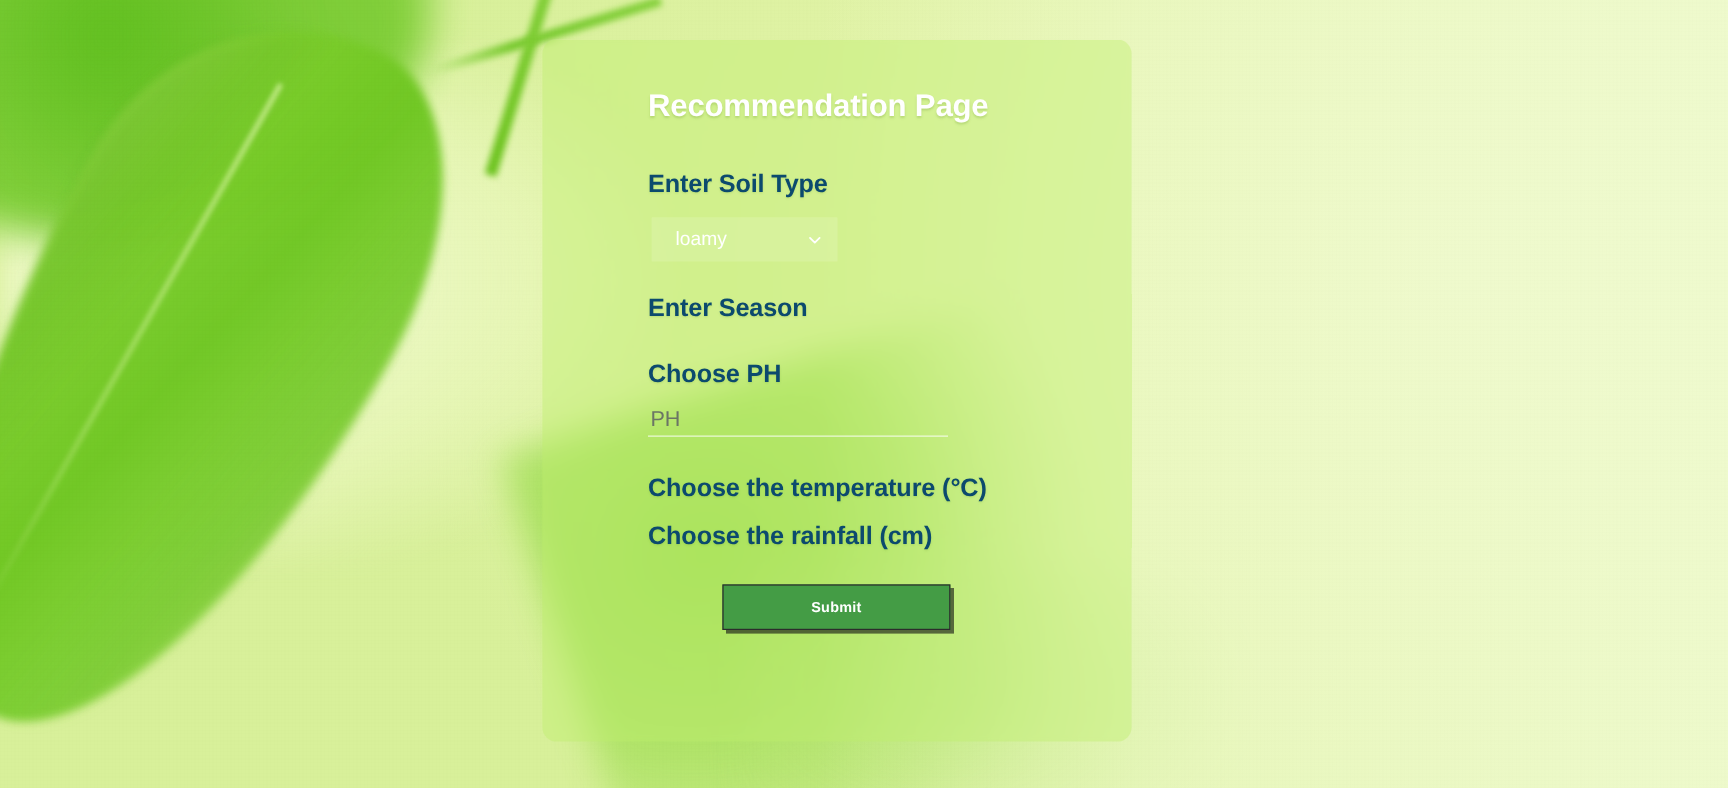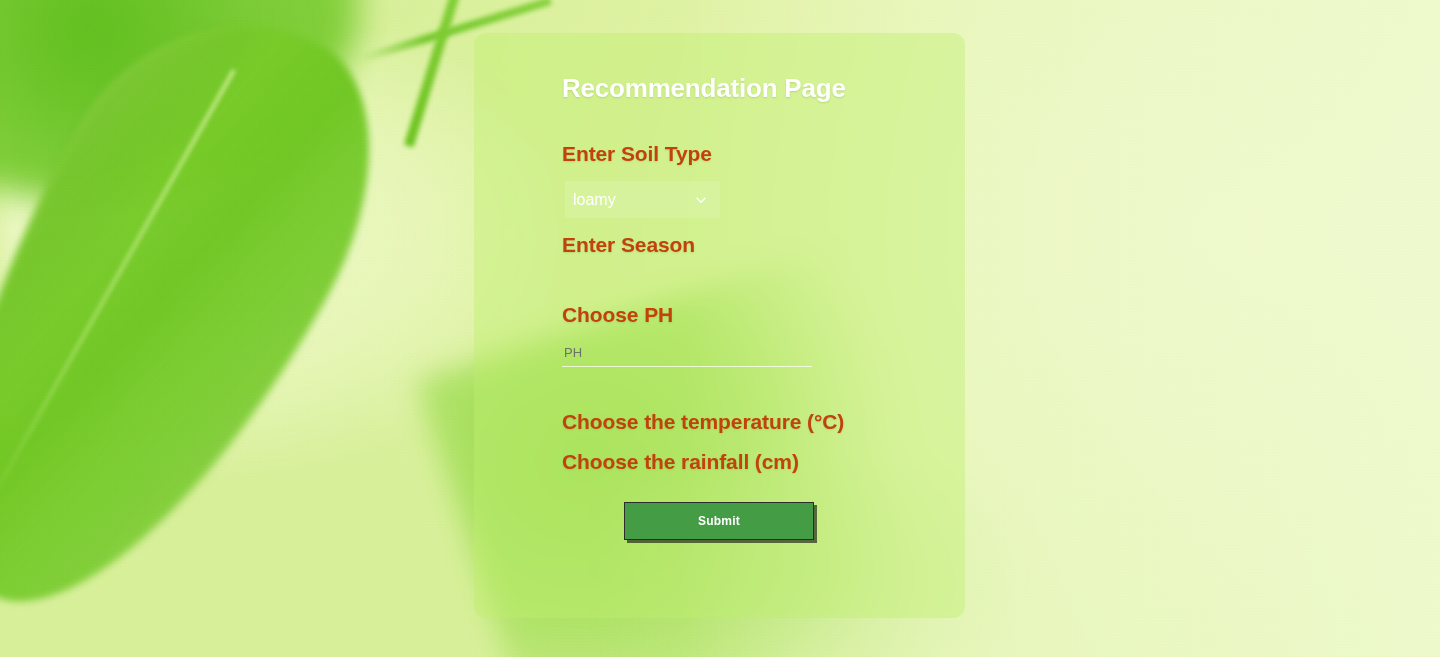--- a/index.html
+++ b/index.html
@@ -133,21 +133,21 @@
   .bg-right-wash {
     position: absolute;
     right: 0; top: 0;
     width: 760px; height: 657px;
     background: linear-gradient(90deg, rgba(238,250,205,0) 0%, rgba(238,250,205,.55) 35%, rgba(240,251,210,.85) 100%);
   }
 
   
   .card {
     position: absolute;
-    left: 474px;
+    left: 452px;
     top: 33px;
     width: 491px;
     height: 585px;
     border-radius: 12px;
     background: rgba(190, 238, 110, 0.42);
     backdrop-filter: blur(2px);
     padding: 28px 0 0 0;
   }
 
   .card-inner {
@@ -162,29 +162,29 @@
     font-weight: 700;
     color: #ffffff;
     letter-spacing: -0.2px;
     text-shadow: 0 1px 2px rgba(90,140,30,.25);
   }
 
   .field-label {
     margin: 0;
     font-size: 21px;
     font-weight: 700;
-    color: #c2410c;
+    color: #0c4a6e;
     letter-spacing: -0.1px;
     text-shadow: 0 1px 2px rgba(90,140,30,.22);
   }
 
   .label-soil   { margin-top: 38px; }
-  .label-season { margin-top: 15px; }
-  .label-ph     { margin-top: 46px; }
-  .label-temp   { margin-top: 43px; }
+  .label-season { margin-top: 27px; }
+  .label-ph     { margin-top: 31px; }
+  .label-temp   { margin-top: 31px; }
   .label-rain   { margin-top: 16px; }
 
   
   .select-wrap {
     position: relative;
     margin-top: 15px;
     margin-left: 3px;
     width: 155px;
     height: 37px;
   }
@@ -192,21 +192,21 @@
     width: 100%;
     height: 100%;
     appearance: none;
     -webkit-appearance: none;
     border: none;
     outline: none;
     background: rgba(255, 255, 255, 0.13);
     color: #ffffff;
     font-family: "Liberation Sans", sans-serif;
     font-size: 16px;
-    padding: 0 30px 0 8px;
+    padding: 0 30px 0 20px;
     border-radius: 1px;
     cursor: pointer;
   }
   .select-box option { color: #333; background: #eaf7c8; }
   .chevron {
     position: absolute;
     right: 13px;
     top: 50%;
     transform: translateY(-50%);
     pointer-events: none;
@@ -222,21 +222,21 @@
     margin-top: 14px;
     margin-left: 0;
     width: 250px;
     height: 26px;
     border: none;
     border-bottom: 1px solid rgba(255,255,255,0.72);
     background: transparent;
     outline: none;
     color: #3e4a3a;
     font-family: "Liberation Sans", sans-serif;
-    font-size: 13px;
+    font-size: 18px;
     padding: 0 0 3px 2px;
   }
   .line-input::placeholder {
     color: #6b7565;
     opacity: 1;
   }
 
   
   .submit-row {
     margin-top: 28px;

